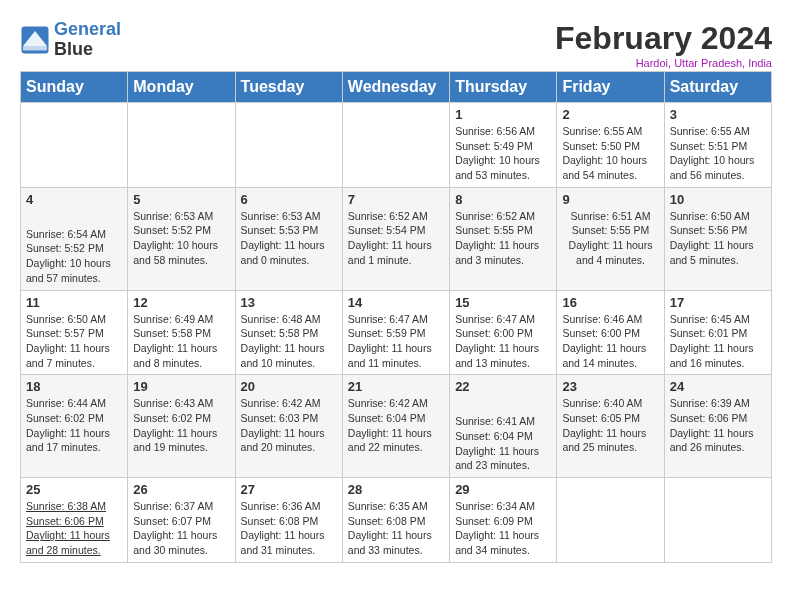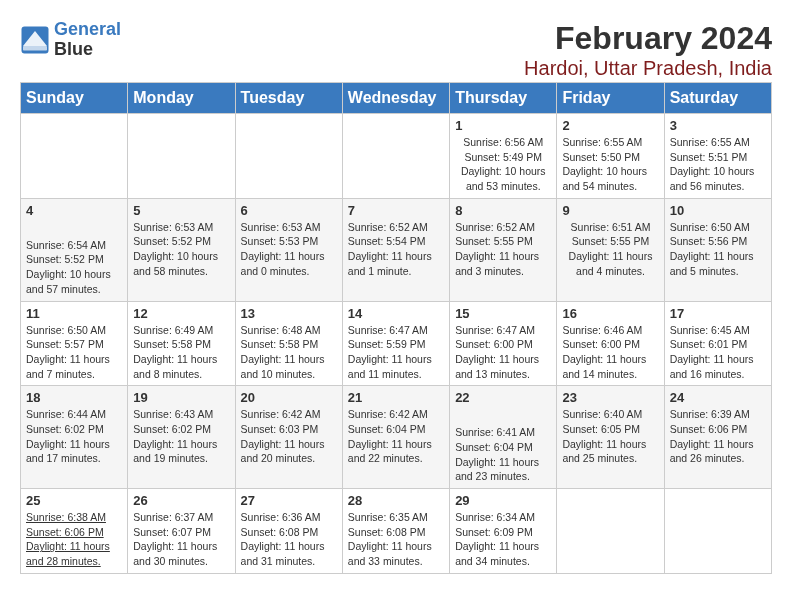--- a/index.html
+++ b/index.html
@@ -36,22 +36,22 @@
     }
     .title-area {
       text-align: right;
     }
     .month-title {
       font-size: 32px;
       font-weight: bold;
       color: #333;
     }
     .subtitle {
-      font-size: 20px;
-      color: #7f1d1d;
+      font-size: 11px;
+      color: #a21caf;
     }
     table {
       width: 100%;
       border-collapse: collapse;
       font-size: 11px;
     }
     th {
       background-color: #3a7abf;
       color: #fff;
       text-align: left;
@@ -123,21 +123,21 @@
       </tr>
   </thead>
   <tbody id="calendar-body">
   <tr>
         <td class="empty-cell"></td>
         <td class="empty-cell"></td>
         <td class="empty-cell"></td>
         <td class="empty-cell"></td>
         <td>
           <span class="day-num">1</span>
-          <div class="day-info" style="white-space: pre-line; text-align: center;">Sunrise: 6:56 AM
+          <div class="day-info" style="white-space: pre-line;">Sunrise: 6:56 AM
 Sunset: 5:49 PM
 Daylight: 10 hours and 53 minutes.</div>
         </td>
         <td>
           <span class="day-num">2</span>
           <div class="day-info" style="white-space: pre-line;">Sunrise: 6:55 AM
 Sunset: 5:50 PM
 Daylight: 10 hours and 54 minutes.</div>
         </td>
         <td>

